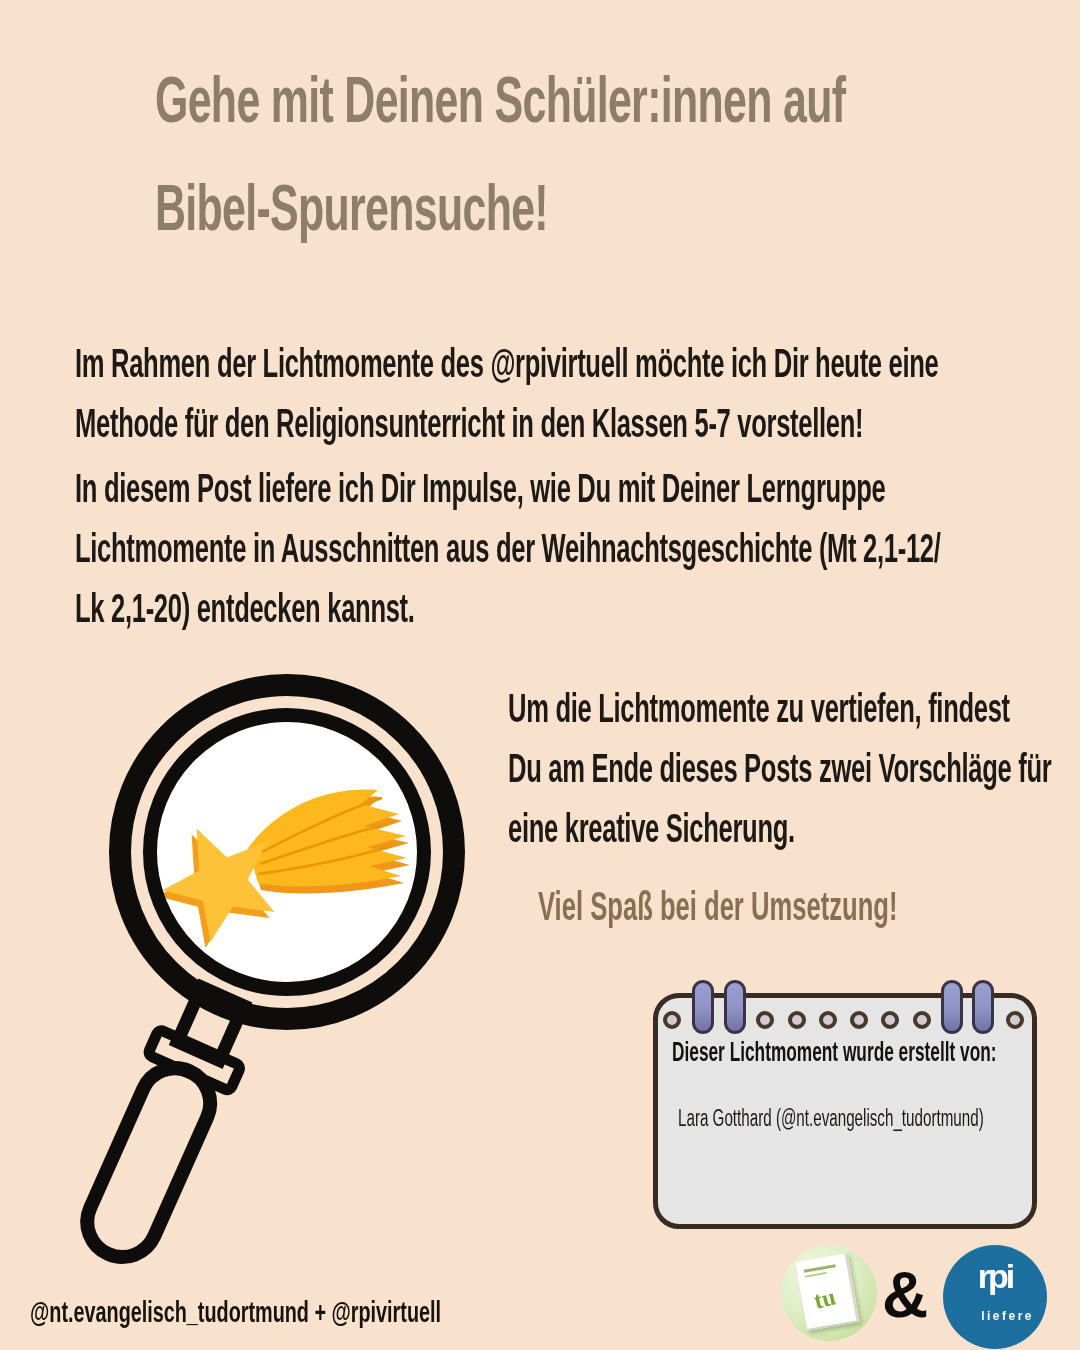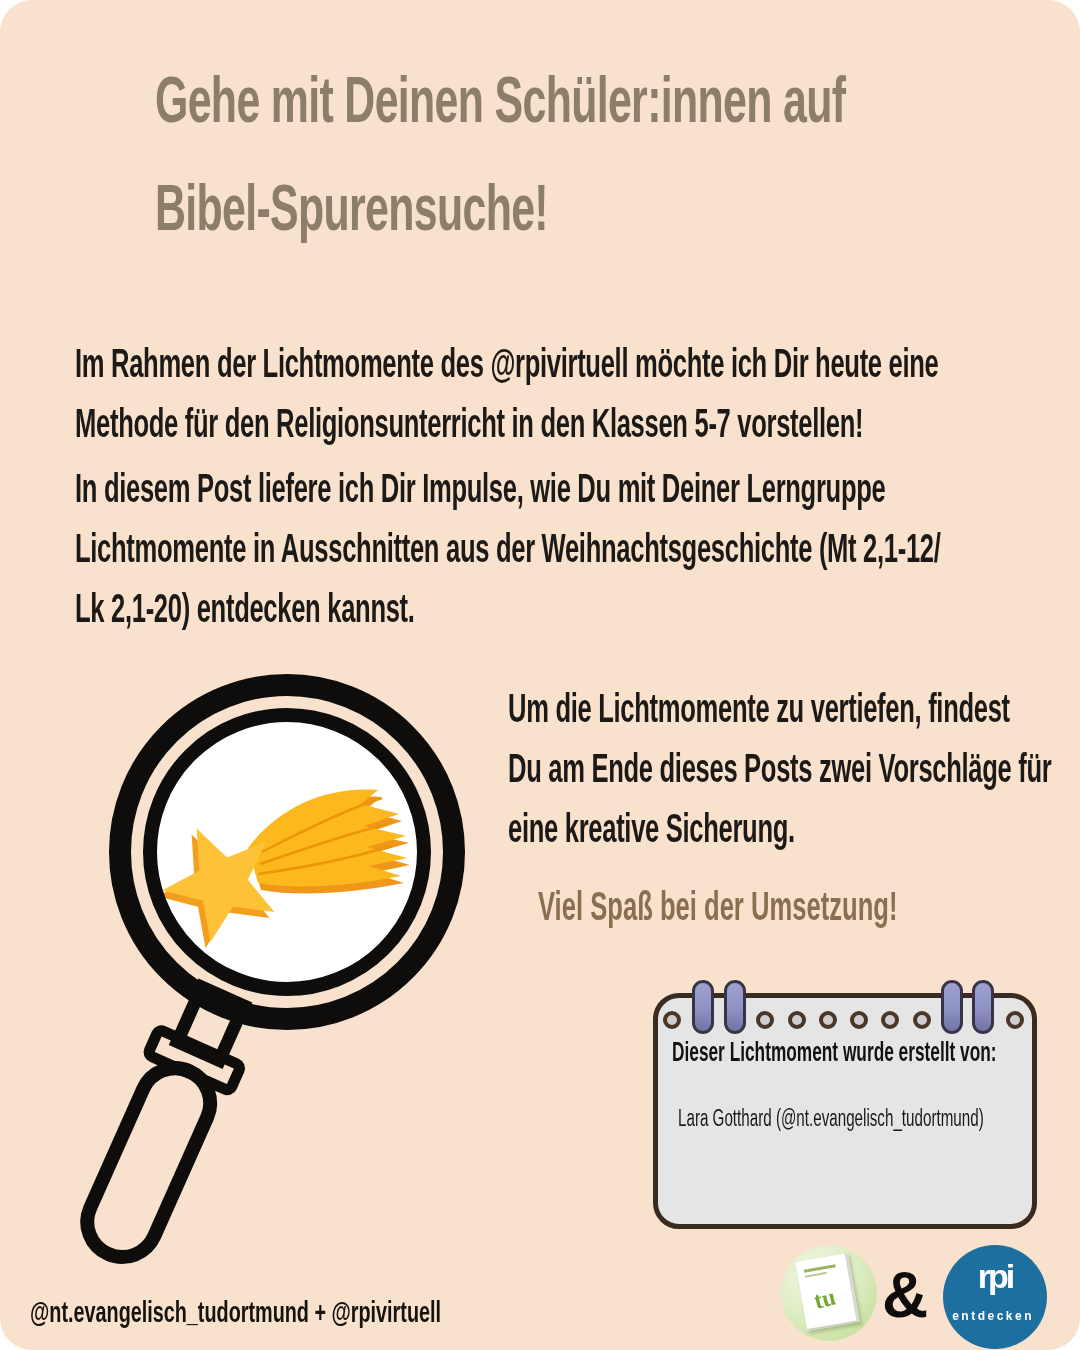--- a/index.html
+++ b/index.html
@@ -2,21 +2,20 @@
 <html><head>
 <meta charset="utf-8">
 <style>
   html,body{margin:0;padding:0;}
   .page{
     position:relative;
     width:1080px;height:1350px;
     background:#f8e2cd;
     font-family:"Liberation Sans", sans-serif;
     overflow:hidden;
-    border-radius:32px;
   }
   .abs{position:absolute;}
   .line{
     position:absolute;
     white-space:nowrap;
     transform-origin:0 0;
     line-height:1.15;
   }
   .t-line{
     font-size:64px;
@@ -216,16 +215,16 @@
       <span class="tu-caption"></span>
       <span class="tu-caption2"></span>
       <span class="tu-text">tu</span>
     </div>
   </div>
 
   <div class="ampersand">&amp;</div>
 
   <div class="rpi-circle">
     <span class="rpi-text">rpi</span>
-    <span class="rpi-sub">entdecken</span>
+    <span class="rpi-sub">liefere</span>
   </div>
 
 </div>
 
 </body></html>

